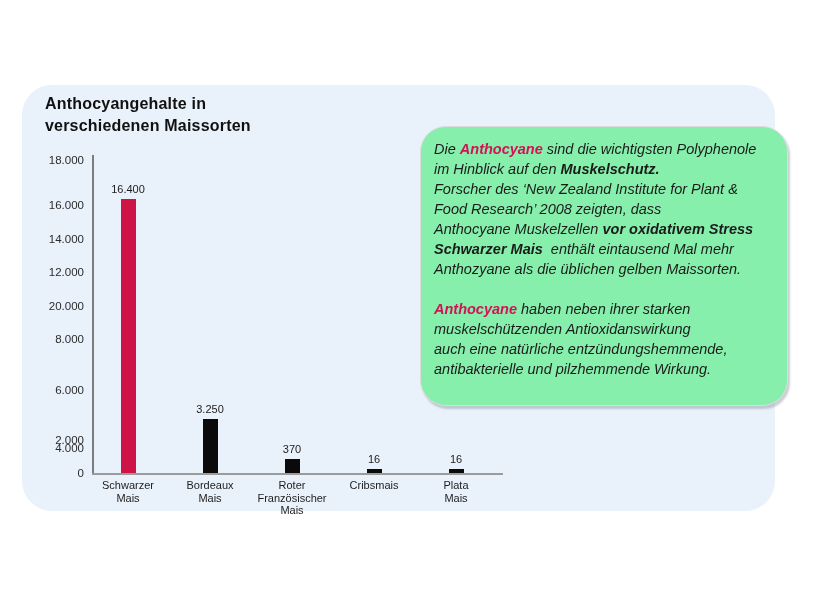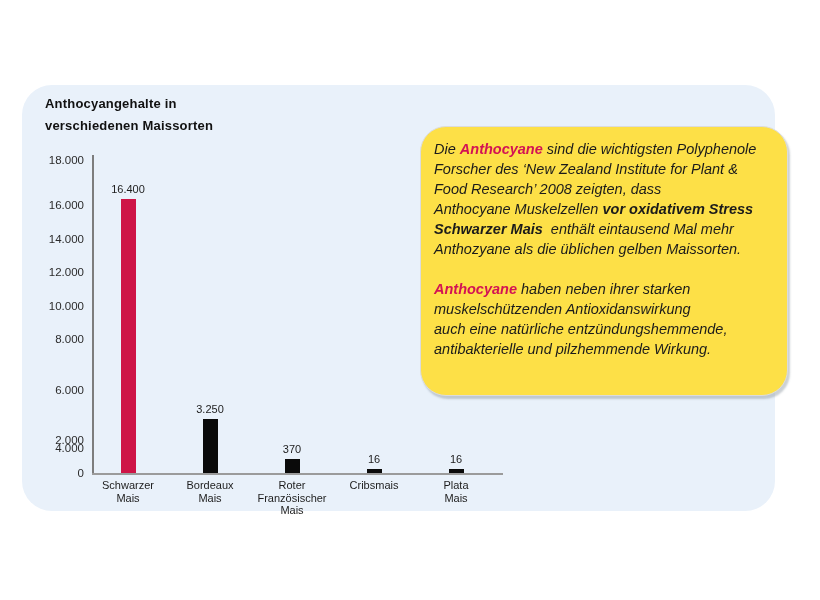--- a/index.html
+++ b/index.html
@@ -7,39 +7,39 @@
     width:820px;height:600px;position:relative;background:#ffffff;
     font-family:"Liberation Sans",sans-serif;overflow:hidden;
     -webkit-font-smoothing:antialiased;
   }
   .panel{
     position:absolute;left:22px;top:85px;width:753px;height:426px;
     border-radius:30px;
   }
   .chart-title{
     position:absolute;left:23px;top:8px;
-    font-size:13px;font-weight:bold;line-height:22px;color:#111;
+    font-size:16px;font-weight:bold;line-height:22px;color:#111;
     letter-spacing:.2px;
   }
   #chart{position:absolute;left:0;top:0;width:753px;height:426px;}
   .ytick{
     position:absolute;left:0;width:62px;text-align:right;
     font-size:11.5px;color:#2b2b2b;line-height:14px;
   }
   .value-label{
     position:absolute;width:70px;text-align:center;
     font-size:11px;color:#1d1d1d;line-height:14px;
   }
   .cat-label{
     position:absolute;width:92px;text-align:center;
     font-size:11px;color:#1d1d1d;line-height:12.5px;
   }
   .bubble{
     position:absolute;left:398px;top:41px;width:368px;min-height:270px;
-    background:#fde047;border:1px solid #dcdcdc;border-radius:26px;
+    background:#86efac;border:1px solid #dcdcdc;border-radius:26px;
     box-shadow:2px 3px 2px rgba(140,150,160,0.45);
     padding:12px 11px 26px 13px;box-sizing:border-box;
   }
   .bubble-paragraph{margin:0;}
   .bubble-paragraph + .bubble-paragraph{margin-top:20px;}
   .bubble-line{
     font-style:italic;font-size:14.5px;line-height:20px;color:#1b1b1b;
     white-space:nowrap;
   }
   .seg-b{font-weight:bold;}
@@ -54,21 +54,21 @@
     <div>verschiedenen Maissorten</div>
   </div>
   <div id="chart">
       <div style="left: 70px; top: 70px; width: 1.5px; height: 320px; background: rgb(125, 125, 125); position: absolute;"></div>
       <div style="left: 70px; top: 388px; width: 411px; height: 2px; background: rgb(155, 155, 155); position: absolute;"></div>
       <div class="ytick" style="top: 381px; position: absolute;">0</div>
       <div class="ytick" style="top: 347.556px; position: absolute;">2.000</div>
       <div class="ytick" style="top: 320px; position: absolute; margin-top: 36px;">4.000</div>
       <div class="ytick" style="top: 298px; position: absolute;">6.000</div>
       <div class="ytick" style="top: 247.222px; position: absolute;">8.000</div>
-      <div class="ytick" style="top: 213.778px; position: absolute;">10.000</div>
+      <div class="ytick" style="top: 213.778px; position: absolute;">20.000</div>
       <div class="ytick" style="top: 180.333px; position: absolute;">12.000</div>
       <div class="ytick" style="top: 146.889px; position: absolute;">14.000</div>
       <div class="ytick" style="top: 113.444px; position: absolute;">16.000</div>
       <div class="ytick" style="top: 68px; position: absolute;">18.000</div>
       <div style="left: 98.5px; top: 113.756px; width: 15px; height: 274.244px; background: rgb(206, 20, 70); position: absolute;"></div>
       <div class="value-label" style="left: 71px; top: 96.7556px; position: absolute;">16.400</div>
       <div class="cat-label" style="left: 60px; top: 394px; position: absolute;">
         <div>Schwarzer</div>
         <div>Mais</div>
       </div>
@@ -93,20 +93,21 @@
       <div style="left: 426.5px; top: 384px; width: 15px; height: 4px; background: rgb(10, 10, 10); position: absolute;"></div>
       <div class="value-label" style="left: 399px; top: 367px; position: absolute;">16</div>
       <div class="cat-label" style="left: 388px; top: 394px; position: absolute;">
         <div>Plata</div>
         <div>Mais</div>
       </div>
     </div>
   <div class="bubble" id="bubble">
       <div class="bubble-paragraph">
         <div class="bubble-line"><span class="seg-n">Die </span><span class="seg-pb" style="color: rgb(211, 18, 84);">Anthocyane</span><span class="seg-n"> sind die wichtigsten Polyphenole</span></div>
+        <div class="bubble-line"><span class="seg-n">im Hinblick auf den </span><span class="seg-b">Muskelschutz.</span></div>
         <div class="bubble-line"><span class="seg-n">Forscher des ‘New Zealand Institute for Plant &amp;</span></div>
         <div class="bubble-line"><span class="seg-n">Food Research’ 2008 zeigten, dass</span></div>
         <div class="bubble-line"><span class="seg-n">Anthocyane Muskelzellen </span><span class="seg-b">vor oxidativem Stress</span></div>
         <div class="bubble-line"><span class="seg-b">Schwarzer Mais</span><span class="seg-n">&nbsp; enthält eintausend Mal mehr</span></div>
         <div class="bubble-line"><span class="seg-n">Anthozyane als die üblichen gelben Maissorten.</span></div>
       </div>
       <div class="bubble-paragraph">
         <div class="bubble-line"><span class="seg-pb" style="color: rgb(211, 18, 84);">Anthocyane</span><span class="seg-n"> haben neben ihrer starken</span></div>
         <div class="bubble-line"><span class="seg-n">muskelschützenden Antioxidanswirkung</span></div>
         <div class="bubble-line"><span class="seg-n">auch eine natürliche entzündungshemmende,</span></div>

